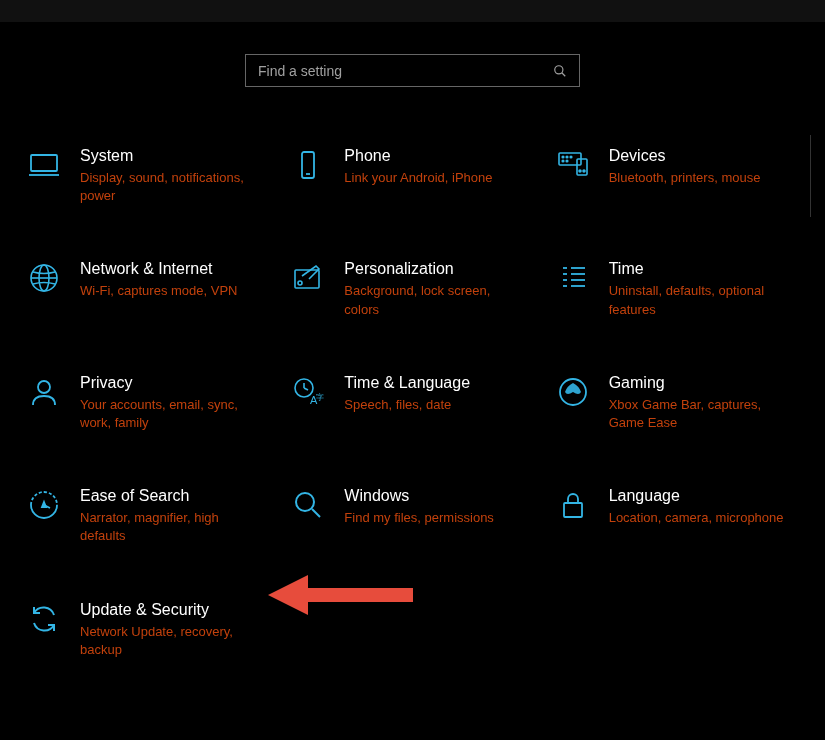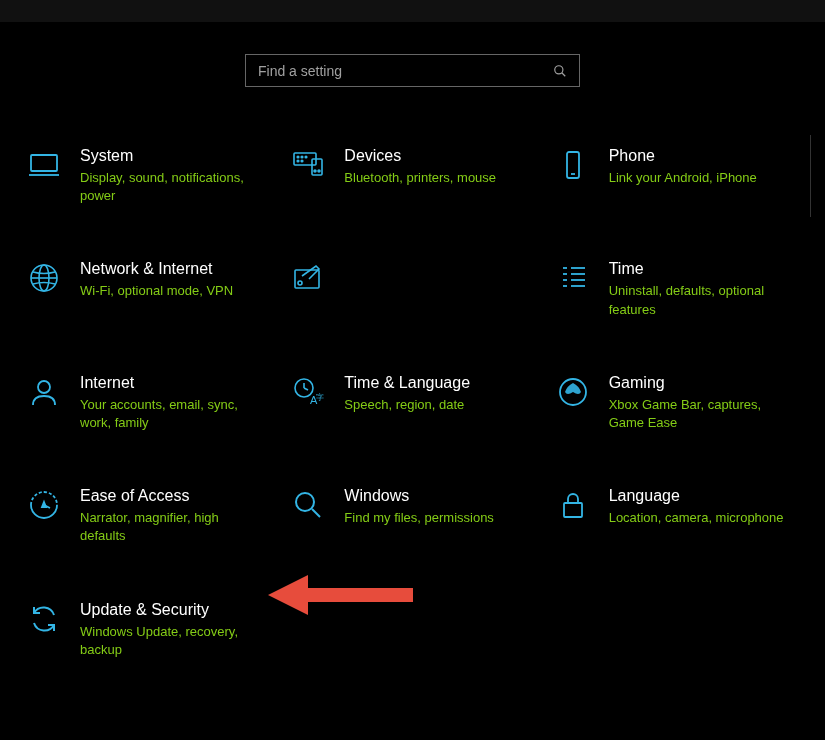--- a/index.html
+++ b/index.html
@@ -84,21 +84,21 @@
     .tile-text {
       flex: 1;
     }
     .tile-title {
       color: #ffffff;
       font-size: 16px;
       font-weight: 400;
       margin-bottom: 4px;
     }
     .tile-desc {
-      color: #84cc16;
+      color: #c2410c;
       font-size: 13px;
       line-height: 1.4;
     }
     .annotation-arrow {
       position: absolute;
       left: 268px;
       top: 567px;
       pointer-events: none;
     }
     .selection-box {
@@ -135,20 +135,33 @@
     <div class="tile">
       <span class="tile-icon">
         <svg viewBox="0 0 32 32" fill="none" stroke="currentColor" stroke-width="1.8">
           <rect x="3" y="6" width="26" height="16" rx="1"></rect>
           <line x1="1" y1="26" x2="31" y2="26"></line>
         </svg>
       </span>
       <div class="tile-text">
         <div class="tile-title">System</div>
         <div class="tile-desc">Display, sound, notifications, power</div>
+      </div>
+    </div>
+
+    <div class="tile">
+      <span class="tile-icon">
+        <svg viewBox="0 0 32 32" fill="none" stroke="currentColor" stroke-width="1.8">
+          <rect x="10" y="3" width="12" height="26" rx="2"></rect>
+          <line x1="14" y1="25" x2="18" y2="25"></line>
+        </svg>
+      </span>
+      <div class="tile-text">
+        <div class="tile-title">Phone</div>
+        <div class="tile-desc">Link your Android, iPhone</div>
       </div>
     </div>
 
     <div class="tile">
       <span class="tile-icon">
         <svg viewBox="0 0 32 32" fill="none" stroke="currentColor" stroke-width="1.6">
           <rect x="2" y="4" width="22" height="12" rx="1"></rect>
           <rect x="20" y="10" width="10" height="16" rx="1"></rect>
           <circle cx="23" cy="22" r="1" fill="currentColor"></circle>
           <circle cx="27" cy="22" r="1" fill="currentColor"></circle>
@@ -160,55 +173,46 @@
         </svg>
       </span>
       <div class="tile-text">
         <div class="tile-title">Devices</div>
         <div class="tile-desc">Bluetooth, printers, mouse</div>
       </div>
     </div>
 
     <div class="tile">
       <span class="tile-icon">
-        <svg viewBox="0 0 32 32" fill="none" stroke="currentColor" stroke-width="1.8">
-          <rect x="10" y="3" width="12" height="26" rx="2"></rect>
-          <line x1="14" y1="25" x2="18" y2="25"></line>
-        </svg>
-      </span>
-      <div class="tile-text">
-        <div class="tile-title">Phone</div>
-        <div class="tile-desc">Link your Android, iPhone</div>
-      </div>
-    </div>
-
-    <div class="tile">
-      <span class="tile-icon">
         <svg viewBox="0 0 32 32" fill="none" stroke="currentColor" stroke-width="1.6">
           <circle cx="16" cy="16" r="13"></circle>
           <ellipse cx="16" cy="16" rx="5" ry="13"></ellipse>
           <line x1="3" y1="16" x2="29" y2="16"></line>
           <path d="M 5 10 Q 16 13 27 10"></path>
           <path d="M 5 22 Q 16 19 27 22"></path>
         </svg>
       </span>
       <div class="tile-text">
         <div class="tile-title">Network &amp; Internet</div>
-        <div class="tile-desc">Wi-Fi, optional mode, VPN</div>
+        <div class="tile-desc">Wi-Fi, captures mode, VPN</div>
       </div>
     </div>
 
     <div class="tile">
       <span class="tile-icon">
         <svg viewBox="0 0 32 32" fill="none" stroke="currentColor" stroke-width="1.6">
           <rect x="3" y="8" width="24" height="18" rx="1"></rect>
           <path d="M 10 14 L 24 4 L 27 7 L 17 17"></path>
           <circle cx="8" cy="21" r="2"></circle>
         </svg>
       </span>
+      <div class="tile-text">
+        <div class="tile-title">Personalization</div>
+        <div class="tile-desc">Background, lock screen, colors</div>
+      </div>
     </div>
 
     <div class="tile">
       <span class="tile-icon">
         <svg viewBox="0 0 32 32" fill="none" stroke="currentColor" stroke-width="1.8">
           <line x1="6" y1="6" x2="10" y2="6"></line>
           <line x1="14" y1="6" x2="28" y2="6"></line>
           <line x1="6" y1="12" x2="10" y2="12"></line>
           <line x1="14" y1="12" x2="28" y2="12"></line>
           <line x1="6" y1="18" x2="10" y2="18"></line>
@@ -224,38 +228,38 @@
     </div>
 
     <div class="tile">
       <span class="tile-icon">
         <svg viewBox="0 0 32 32" fill="none" stroke="currentColor" stroke-width="1.8">
           <circle cx="16" cy="11" r="6"></circle>
           <path d="M 5 29 Q 5 20 16 20 Q 27 20 27 29"></path>
         </svg>
       </span>
       <div class="tile-text">
-        <div class="tile-title">Internet</div>
+        <div class="tile-title">Privacy</div>
         <div class="tile-desc">Your accounts, email, sync, work, family</div>
       </div>
     </div>
 
     <div class="tile">
       <span class="tile-icon">
         <svg viewBox="0 0 32 32" fill="none" stroke="currentColor" stroke-width="1.6">
           <circle cx="12" cy="12" r="9"></circle>
           <line x1="12" y1="7" x2="12" y2="12"></line>
           <line x1="12" y1="12" x2="16" y2="14"></line>
           <text x="18" y="28" font-size="11" fill="currentColor" stroke="none">A</text>
           <text x="24" y="24" font-size="8" fill="currentColor" stroke="none">字</text>
         </svg>
       </span>
       <div class="tile-text">
         <div class="tile-title">Time &amp; Language</div>
-        <div class="tile-desc">Speech, region, date</div>
+        <div class="tile-desc">Speech, files, date</div>
       </div>
     </div>
 
     <div class="tile">
       <span class="tile-icon">
         <svg viewBox="0 0 32 32" fill="none" stroke="currentColor" stroke-width="1.8">
           <circle cx="16" cy="16" r="13"></circle>
           <path d="M 16 7 Q 10 10 8 16 Q 10 20 16 16 Q 22 20 24 16 Q 22 10 16 7 Z" fill="currentColor" stroke="none" opacity="0.9"></path>
         </svg>
       </span>
@@ -270,21 +274,21 @@
         <svg viewBox="0 0 32 32" fill="none" stroke="currentColor" stroke-width="1.8">
           <path d="M 16 3 A 13 13 0 0 1 29 16" stroke-dasharray="3 2"></path>
           <path d="M 29 16 A 13 13 0 0 1 16 29"></path>
           <path d="M 16 29 A 13 13 0 0 1 3 16"></path>
           <path d="M 3 16 A 13 13 0 0 1 16 3" stroke-dasharray="3 2"></path>
           <polygon points="16,13 18,18 14,18" fill="currentColor"></polygon>
           <line x1="16" y1="16" x2="22" y2="19"></line>
         </svg>
       </span>
       <div class="tile-text">
-        <div class="tile-title">Ease of Access</div>
+        <div class="tile-title">Ease of Search</div>
         <div class="tile-desc">Narrator, magnifier, high defaults</div>
       </div>
     </div>
 
     <div class="tile">
       <span class="tile-icon">
         <svg viewBox="0 0 32 32" fill="none" stroke="currentColor" stroke-width="2">
           <circle cx="13" cy="13" r="9"></circle>
           <line x1="20" y1="20" x2="28" y2="28"></line>
         </svg>
@@ -312,21 +316,21 @@
       <span class="tile-icon">
         <svg viewBox="0 0 32 32" fill="none" stroke="currentColor" stroke-width="2">
           <path d="M 26 12 A 11 11 0 0 0 6 10"></path>
           <polyline points="6,4 6,10 12,10"></polyline>
           <path d="M 6 20 A 11 11 0 0 0 26 22"></path>
           <polyline points="26,28 26,22 20,22"></polyline>
         </svg>
       </span>
       <div class="tile-text">
         <div class="tile-title">Update &amp; Security</div>
-        <div class="tile-desc">Windows Update, recovery, backup</div>
+        <div class="tile-desc">Network Update, recovery, backup</div>
       </div>
     </div>
 
   </div>
 </div>
 
 <div class="selection-box"></div>
 
 <div class="annotation-arrow">
   <svg width="150" height="60" viewBox="0 0 150 60">

